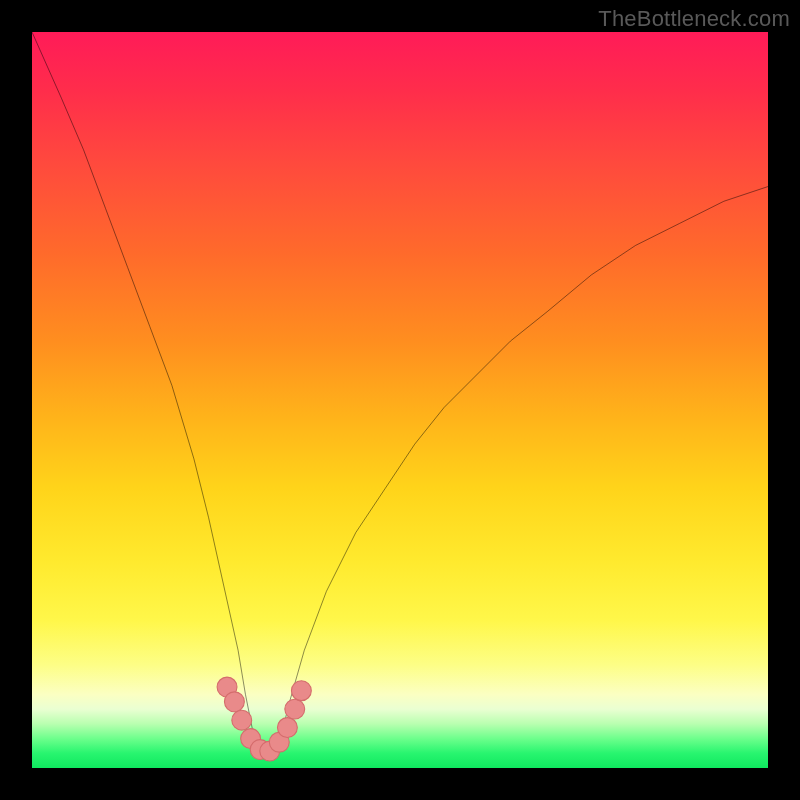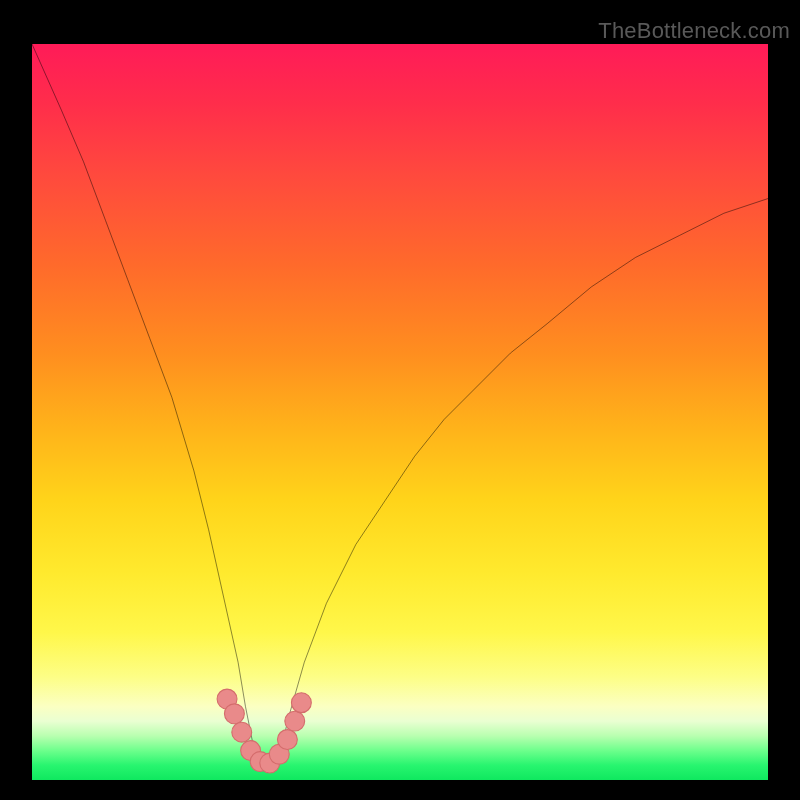--- a/index.html
+++ b/index.html
@@ -6,21 +6,21 @@
     margin: 0;
     padding: 0;
     width: 800px;
     height: 800px;
     overflow: hidden;
     background: #000;
     font-family: Arial, Helvetica, sans-serif;
   }
   .frame {
     position: absolute;
-    top: 12px; left: 0;
+    top: 0; left: 0;
     width: 800px;
     height: 571px;
     background: #000;
   }
   .plot-area {
     position: absolute;
     top: 32px;
     left: 32px;
     width: 736px;
     height: 736px;

